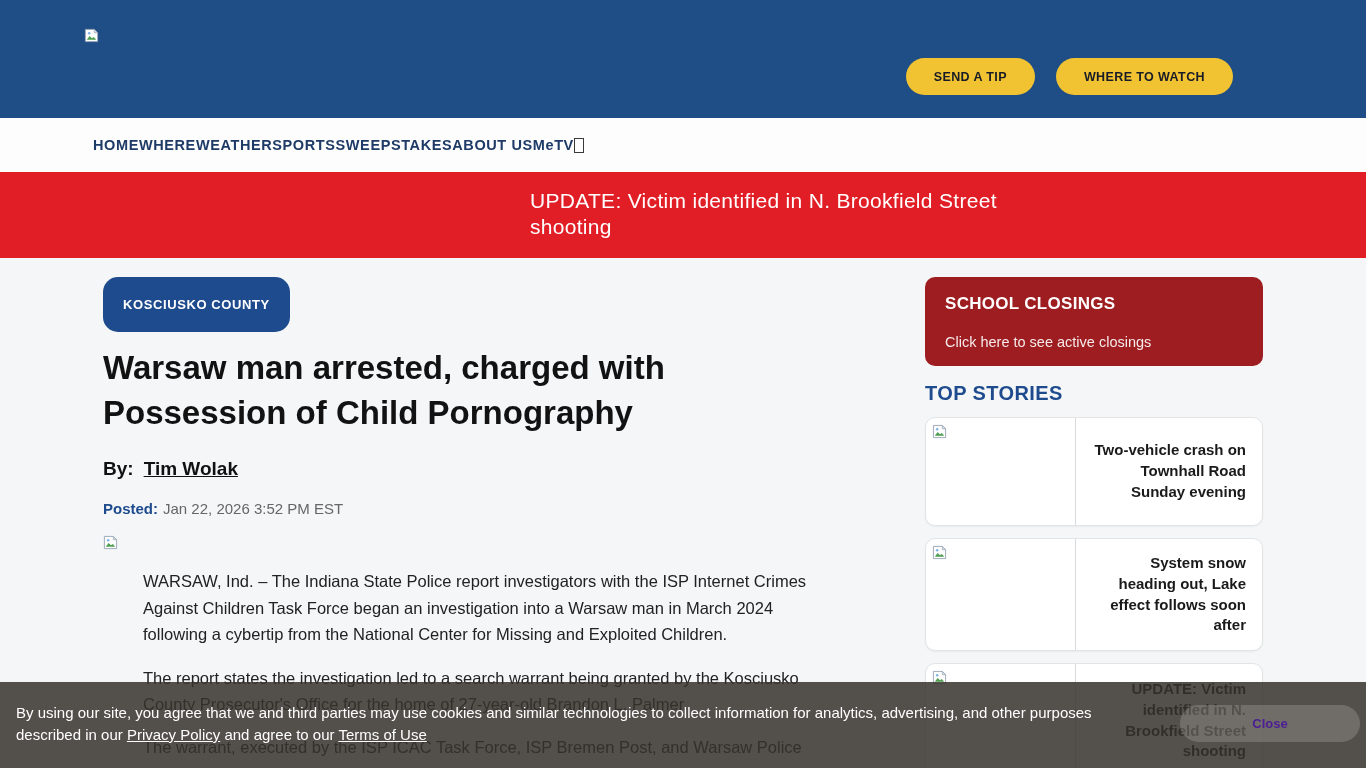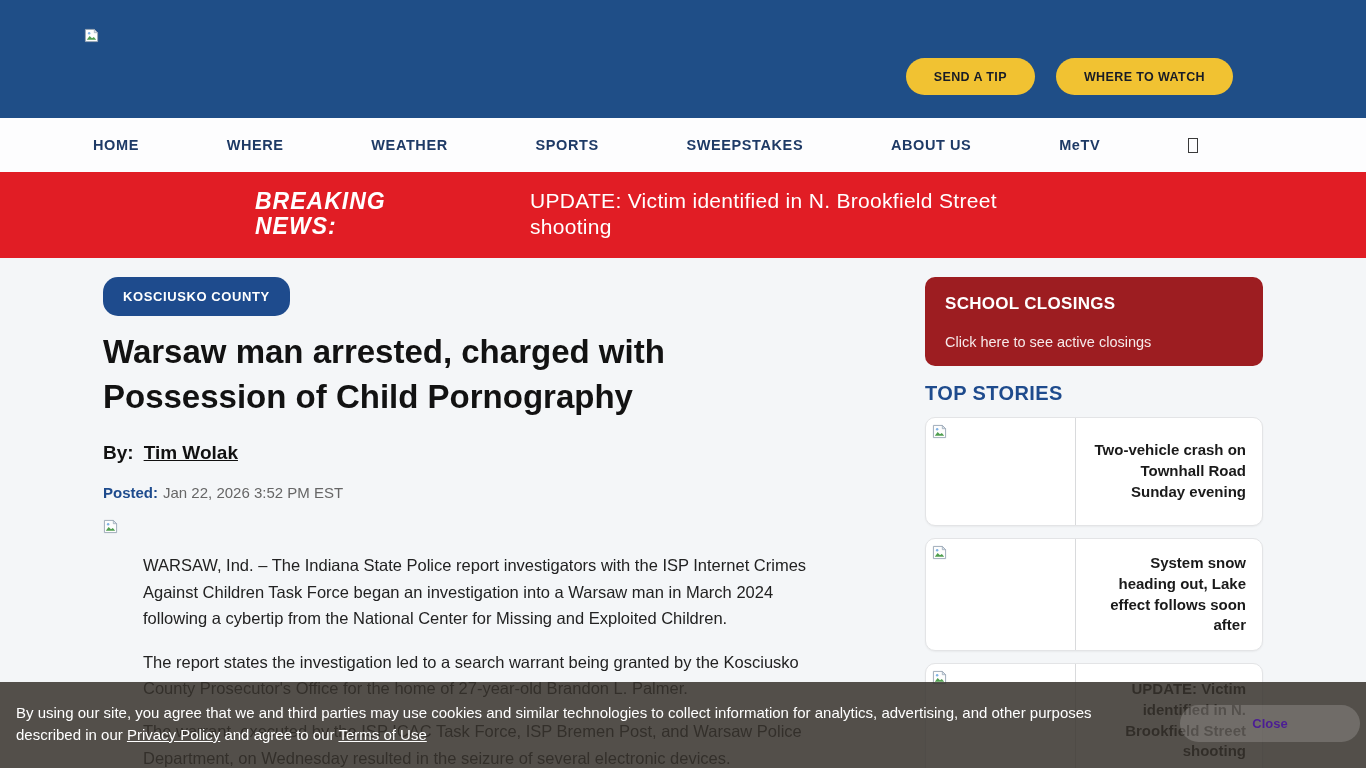--- a/index.html
+++ b/index.html
@@ -9,21 +9,21 @@
   
   .site-header { height:118px; background:#1f4e87; position:relative; }
   .logo-slot { position:absolute; left:84px; top:28px; }
   .header-buttons { position:absolute; right:133px; top:58px; display:flex; gap:21px; }
   .pill-btn { background:#f1c232; color:#181c26; font-weight:700; font-size:12.5px;
               letter-spacing:.4px; border:none; border-radius:19px; height:37px;
               padding:0 28px; cursor:pointer; }
 
   
   .main-nav { height:54px; background:#fdfdfe; display:flex; align-items:center; }
-  .nav-inner { display:flex; align-items:center; justify-content:space-between;
+  .nav-inner { display:flex; align-items:center; 
                width:1105px; margin-left:93px; }
   .nav-item { color:#1e3a66; font-weight:700; font-size:14.5px; letter-spacing:.6px;
               text-decoration:none; cursor:pointer; }
   .tofu-box { display:inline-block; width:10px; height:15px; border:1.5px solid #3a3a3a; }
 
   
   .breaking-banner { height:86px; background:#e11d25; position:relative; color:#fff; }
   .breaking-label { position:absolute; left:255px; top:17px; width:170px;
                     font-size:23px; font-weight:800; font-style:italic;
                     letter-spacing:1px; line-height:1.1; }
@@ -31,21 +31,21 @@
                        font-size:21px; line-height:1.25; letter-spacing:.3px; font-weight:400; }
 
   
   .content { display:flex; padding:0 103px; }
   .article-col { width:790px; }
   .sidebar-col { width:338px; margin-left:32px; }
 
   
   .category-badge { display:inline-block; margin-top:19px; background:#1e4b8d; color:#fff;
                     font-size:13px; font-weight:700; letter-spacing:.6px;
-                    padding:12px 20px; border-radius:15px; cursor:pointer; }
+                    padding:20px 20px; border-radius:15px; cursor:pointer; }
   .article-title { margin-top:13px; font-size:33px; font-weight:800; color:#121212;
                    line-height:1.37; max-width:700px; }
   .byline { margin-top:23px; font-size:19px; font-weight:800; color:#111; }
   .byline a { color:#111; text-decoration:underline; margin-left:10px; cursor:pointer; }
   .posted-row { margin-top:20px; font-size:15px; }
   .posted-label { color:#1e4b8d; font-weight:700; }
   .posted-date { color:#666; margin-left:5px; }
   .article-hero { margin-top:18px; }
   .article-body { margin-top:14px; padding-left:40px; max-width:730px; }
   .article-body p { font-size:16.5px; color:#222; line-height:1.6; margin-bottom:17px; }
@@ -104,21 +104,20 @@
     <span class="nav-item">WEATHER</span>
     <span class="nav-item">SPORTS</span>
     <span class="nav-item">SWEEPSTAKES</span>
     <span class="nav-item">ABOUT US</span>
     <span class="nav-item">MeTV</span>
     <span class="tofu-box"></span>
   </div>
 </nav>
 
 <section class="breaking-banner">
-  <div class="breaking-label">BREAKING NEWS:</div>
   <div class="breaking-headline">UPDATE: Victim identified in N. Brookfield Street shooting</div>
 </section>
 
 <main class="content">
 
   <article class="article-col">
     <span class="category-badge">KOSCIUSKO COUNTY</span>
     <h1 class="article-title">Warsaw man arrested, charged with Possession of Child Pornography</h1>
     <div class="byline">
       <span>By:</span><a>Tim Wolak</a>

